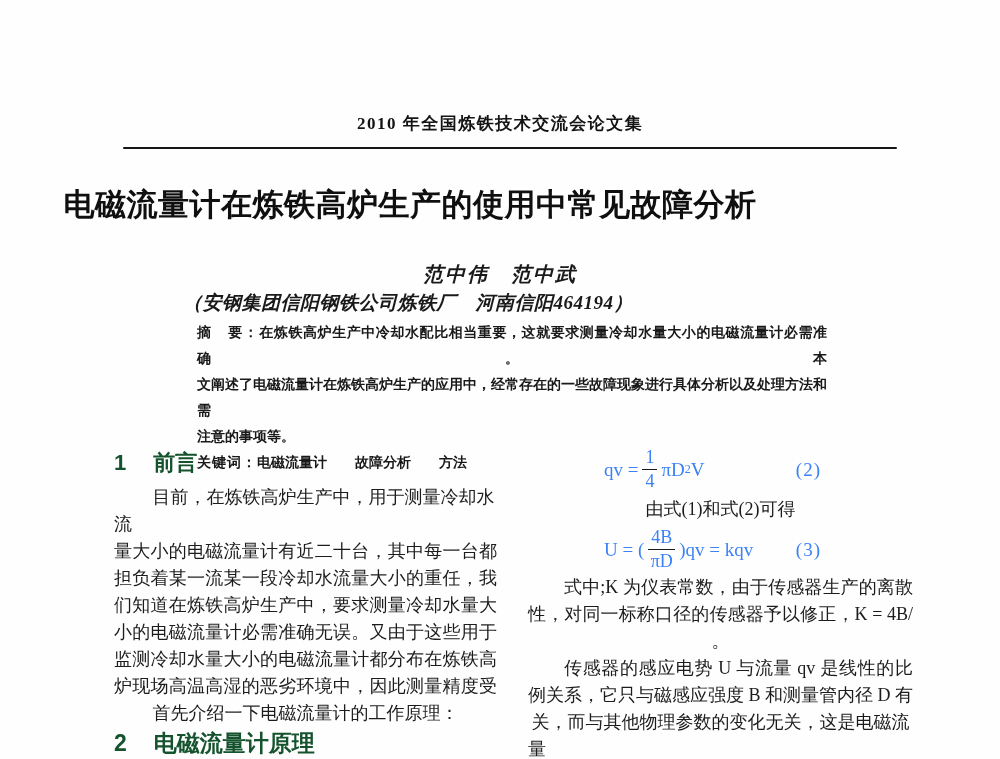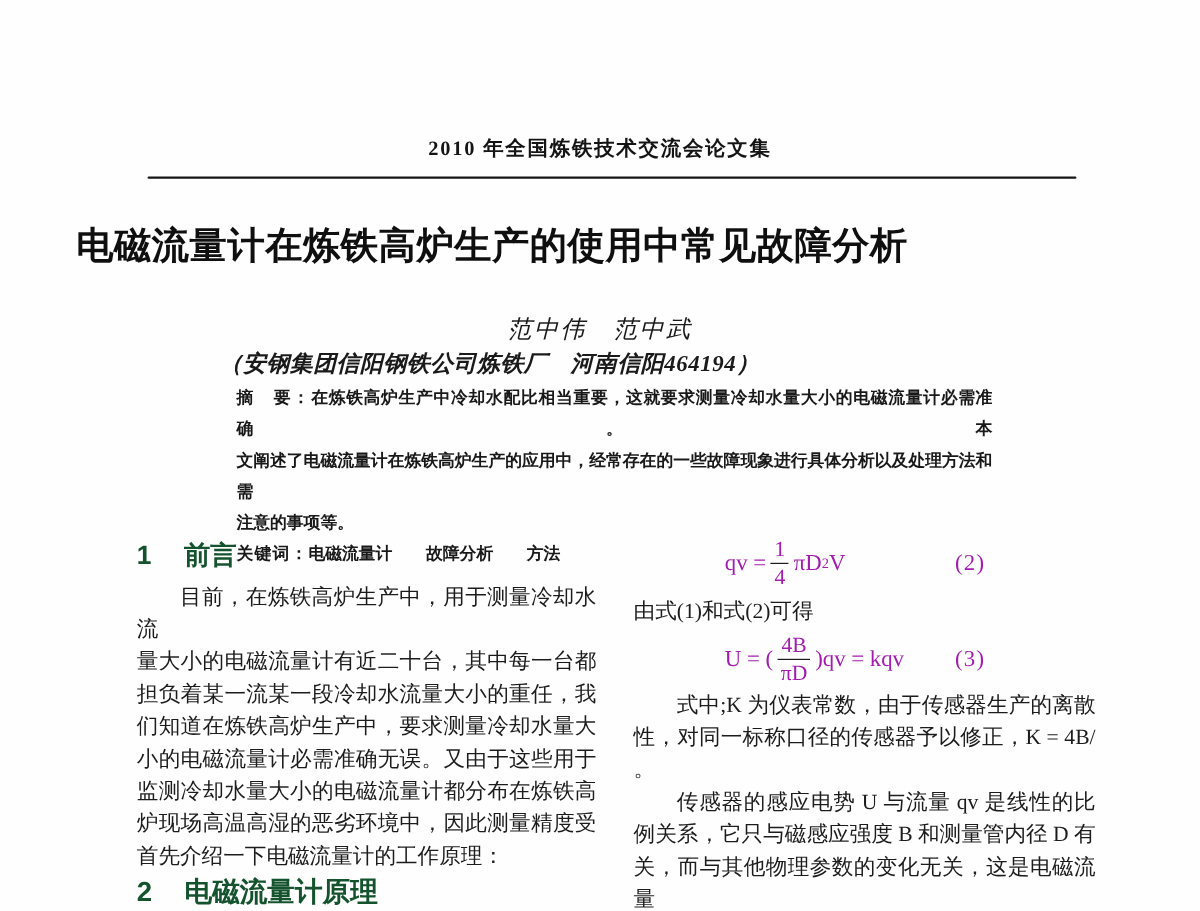--- a/index.html
+++ b/index.html
@@ -53,21 +53,21 @@
     color: #0f0f0f;
   }
   .authors {
     position: absolute;
     top: 261px;
     left: 0;
     width: 1000px;
     text-align: center;
     font-size: 20px;
     font-style: italic;
-    font-weight: normal;
+    font-weight: bold;
     letter-spacing: 2px;
     color: #1a1a1a;
   }
   .affiliation {
     position: absolute;
     top: 290px;
     left: 0;
     width: 816px;
     text-align: center;
     font-size: 19px;
@@ -101,41 +101,41 @@
   .col {
     position: absolute;
     top: 444px;
     font-size: 18px;
     line-height: 27px;
     color: #1c1c1c;
   }
   .col-left  { left: 114px; width: 383px; }
   .col-right { left: 528px; width: 385px; }
 
-  .body-line { white-space: nowrap; }
+  .body-line { white-space: nowrap; text-align: center; }
   .fill.body-line { white-space: normal; }
 
   .sec-heading {
     font-family: "Liberation Sans", "DejaVu Sans", sans-serif;
     font-weight: bold;
     font-size: 22px;
     color: #14532d;
   }
   .sec1 { line-height: 38px; margin-bottom: 2px; }
   .sec2 { line-height: 28px; margin-top: 2px; font-size: 23px; }
   .sec-num { display: inline-block; margin-right: 27px; }
 
   
   .formula-row {
     display: flex;
     align-items: center;
     height: 50px;
     padding-left: 76px;
     font-size: 19px;
-    color: #a21caf;
+    color: #3b82f6;
   }
   .f-body { display: inline-flex; align-items: center; white-space: nowrap; }
   .f-tag {
     margin-left: auto;
     margin-right: 92px;
     letter-spacing: 1px;
   }
   .frac {
     display: inline-flex;
     flex-direction: column;

